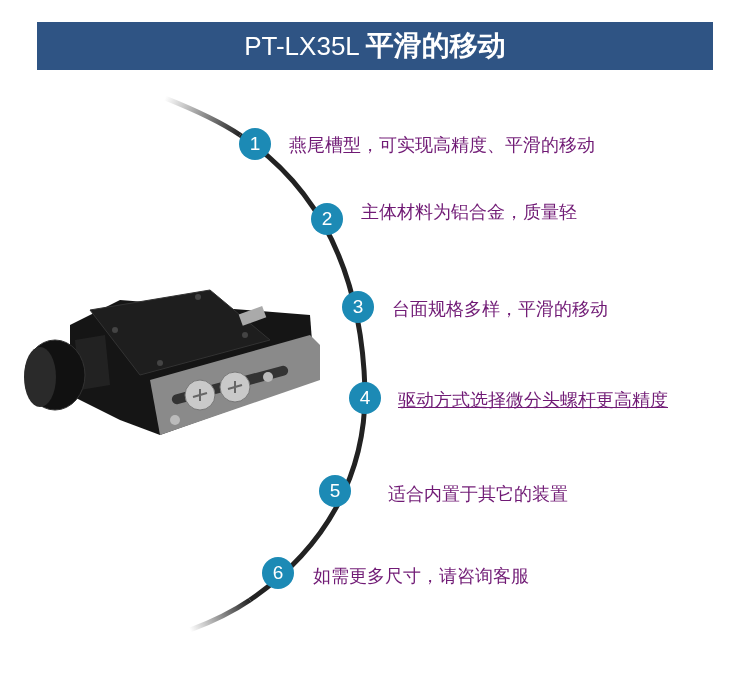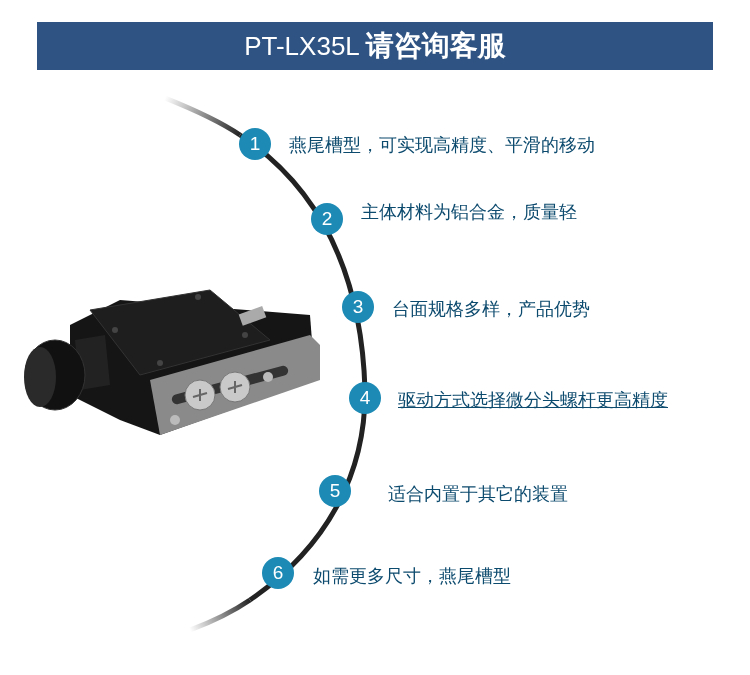--- a/index.html
+++ b/index.html
@@ -7,29 +7,29 @@
          font-family: "DejaVu Sans", "Liberation Sans", sans-serif; }
   .banner { position:absolute; left:37px; top:22px; width:676px; height:48px;
             background:#2f5484; display:flex; align-items:center; justify-content:center; }
   .banner-title { color:#ffffff; font-size:27px; letter-spacing:0px; }
   .banner-title .model { font-family:Liberation Sans, sans-serif; font-weight:normal; font-size:26px; }
   .banner-title .cn { font-weight:bold; font-size:28px; margin-left:6px; }
   svg.arc { position:absolute; left:0; top:0; }
   .badge { position:absolute; width:32px; height:32px; border-radius:50%;
            background:#1c8ab5; color:#fff; font-family:"Liberation Sans", sans-serif;
            font-size:19px; display:flex; align-items:center; justify-content:center; }
-  .feat { position:absolute; font-size:18px; color:#0c4a6e; white-space:nowrap; }
+  .feat { position:absolute; font-size:18px; color:#701a75; white-space:nowrap; }
   .product { position:absolute; left:10px; top:285px; width:330px; height:160px; }
 </style>
 </head>
 <body>
 
 <div class="banner">
   <div class="banner-title">
-    <span class="model">PT-LX35L</span><span class="cn">请咨询客服</span>
+    <span class="model">PT-LX35L</span><span class="cn">平滑的移动</span>
   </div>
 </div>
 
 <svg class="arc" width="750" height="675">
   <defs>
     <linearGradient id="fadeTop" x1="165" y1="98" x2="240" y2="135" gradientUnits="userSpaceOnUse">
       <stop offset="0" stop-color="#222" stop-opacity="0"></stop>
       <stop offset="1" stop-color="#222" stop-opacity="1"></stop>
     </linearGradient>
     <linearGradient id="fadeBot" x1="250" y1="600" x2="190" y2="630" gradientUnits="userSpaceOnUse">
@@ -69,22 +69,22 @@
   <ellipse cx="30" cy="92" rx="16" ry="30" fill="#2a2a2a"></ellipse>
 </svg>
 
 <div class="badge" style="left:239px;top:128px;">1</div>
 <div class="feat" style="left:289px;top:133px;">燕尾槽型，可实现高精度、平滑的移动</div>
 
 <div class="badge" style="left:311px;top:203px;">2</div>
 <div class="feat" style="left:361px;top:200px;">主体材料为铝合金，质量轻</div>
 
 <div class="badge" style="left:342px;top:291px;">3</div>
-<div class="feat" style="left:392px;top:297px;">台面规格多样，产品优势</div>
+<div class="feat" style="left:392px;top:297px;">台面规格多样，平滑的移动</div>
 
 <div class="badge" style="left:349px;top:382px;">4</div>
 <div class="feat" style="left:398px;top:388px;text-decoration:underline;">驱动方式选择微分头螺杆更高精度</div>
 
 <div class="badge" style="left:319px;top:475px;">5</div>
 <div class="feat" style="left:388px;top:482px;">适合内置于其它的装置</div>
 
 <div class="badge" style="left:262px;top:557px;">6</div>
-<div class="feat" style="left:313px;top:564px;">如需更多尺寸，燕尾槽型</div>
+<div class="feat" style="left:313px;top:564px;">如需更多尺寸，请咨询客服</div>
 
 </body></html>

